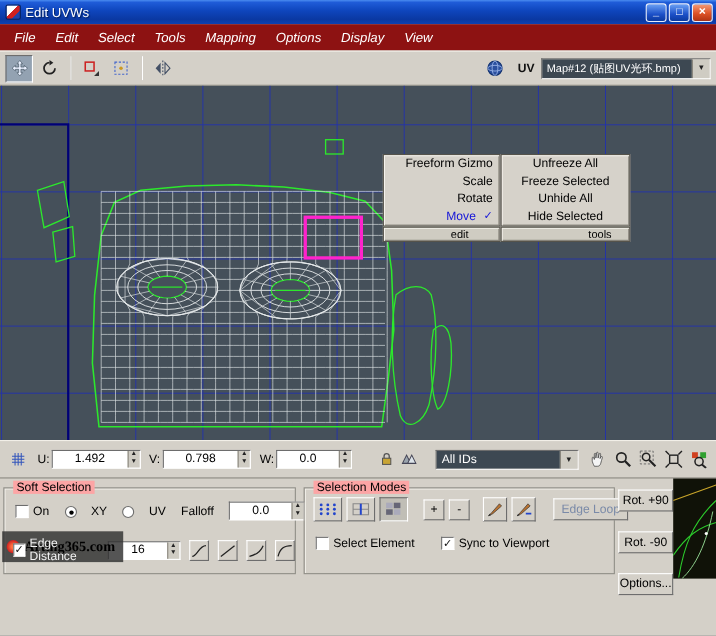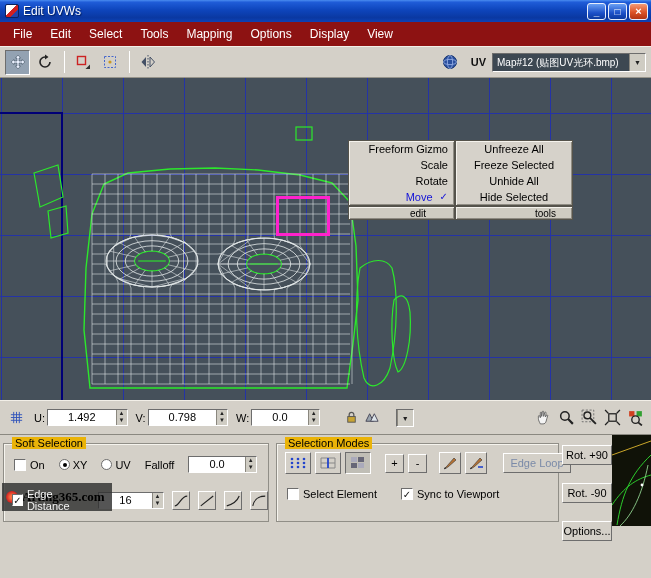--- a/index.html
+++ b/index.html
@@ -19,21 +19,21 @@
   .win-icon { width:14px; height:14px; margin:0 4px 0 2px; border-radius:2px;
     background:linear-gradient(135deg,#fff 0 45%,#d02020 45% 70%,#2244aa 70%); border:1px solid #08225e; }
   .titletext { color:#fff; font-weight:normal; font-size:12px; text-shadow:1px 1px 1px #001e5e; flex:1; }
   .winbtns { display:flex; gap:2px; }
   .wbtn { width:19px; height:17px; border-radius:3px; border:1px solid #e8eefc;
     color:#fff; font-size:10px; font-weight:bold; text-align:center; line-height:15px; cursor:default; }
   .wbtn.min, .wbtn.max { background:linear-gradient(180deg,#6aa0f4,#1c50c8 60%,#0c3aa0); }
   .wbtn.close { background:linear-gradient(180deg,#f49a76,#dd5226 55%,#b23312); font-size:11px; }
 
   
-  .menubar { height:24px; background:#8d1212; display:flex; align-items:center; padding:0 4px; }
+  .menubar { height:24px; background:#8d1212; display:flex; align-items:center; padding:0 4px;font-style:italic; }
   .menu-item { color:#fff; font-size:12px; padding:0 9px; line-height:24px; }
 
   
   .toolbar { height:32px; background:#d4d0c8; border-top:1px solid #f2efe8; border-bottom:1px solid #97948b;
     display:flex; align-items:center; padding:0 5px; }
   .tool-btn { width:25px; height:25px; display:flex; align-items:center; justify-content:center;
     border:1px solid transparent; margin-right:2px; }
   .tool-btn.pressed { border-color:#6d6d6d #ffffff #ffffff #6d6d6d; background:#93a2b2; }
   .tb-sep { width:1px; height:22px; background:#9a978e; border-right:1px solid #fff; margin:0 5px; }
   .tb-right { margin-left:auto; display:flex; align-items:center; gap:6px; }
@@ -93,29 +93,29 @@
   .spin-btns { display:flex; flex-direction:column; width:11px; background:#cfccc3; border-left:1px solid #8a877e; }
   .spin-btns span { font-size:6px; line-height:7px; text-align:center; color:#222; }
   .sb-icon { width:20px; height:20px; display:flex; align-items:center; justify-content:center; }
   .idcombo { display:flex; align-items:center; height:18px; border:1px solid; border-color:#6d6d6d #fff #fff #6d6d6d; margin-left:14px; }
   .idcombo .combo-text { width:112px; height:100%; background:#3d4852; color:#fff; line-height:16px; padding:0 5px; }
   .nav-icons { margin-left:auto; display:flex; gap:3px; }
 
   
   .bottom-panel { position:relative; height:91px; background:#d4d0c8; border-top:1px solid #8a8880; }
   .group { position:absolute; border:1px solid #908e87; box-shadow:inset 1px 1px 0 #f6f4ee; }
-  .group-label { position:absolute; top:-7px; left:8px; background:#eab308; padding:0 3px; font-size:11px; }
+  .group-label { position:absolute; top:-7px; left:8px; background:#fca5a5; padding:0 3px; font-size:11px; }
   .g-soft { left:3px; top:8px; width:266px; height:79px; }
   .g-modes { left:276px; top:8px; width:283px; height:79px; }
   .row { position:absolute; display:flex; align-items:center; }
 
   .cb { display:inline-flex; align-items:center; gap:4px; }
   .cb-box { width:12px; height:12px; background:#fff; border:1px solid; border-color:#6d6d6d #fff #fff #6d6d6d;
     font-size:10px; line-height:11px; text-align:center; color:#111; }
-  .radio { display:inline-flex; align-items:flex-start; gap:3px; }
+  .radio { display:inline-flex; align-items:flex-end; gap:13px; }
   .radio-circle { width:11px; height:11px; border-radius:50%; background:#fff; border:1px solid #6d6d6d; position:relative; }
   .radio-circle.sel::after { content:""; position:absolute; left:3px; top:3px; width:4px; height:4px; border-radius:50%; background:#000; }
 
   .mini-btn { background:#d4d0c8; border:1px solid; border-color:#fff #6d6d6d #6d6d6d #fff;
     display:flex; align-items:center; justify-content:center; }
   .mini-btn.pressed { border-color:#6d6d6d #fff #fff #6d6d6d; background:#c0beb6; }
   .txt-btn { background:#d4d0c8; border:1px solid; border-color:#fff #6d6d6d #6d6d6d #fff;
     text-align:center; font-size:11px; }
   .edge-loop { width:68px; height:20px; line-height:18px; color:#7a8aa8; }
   .rbtns { position:absolute; left:562px; top:10px; width:50px; display:flex; flex-direction:column; gap:18px; }
@@ -370,20 +370,21 @@
         </svg>
     </span>
     <span class="sb-icon">
       <svg width="15" height="15" viewBox="0 0 16 16">
           <path d="M2 12 L6 4 L10 12 Z" fill="#9aa4ae" stroke="#445"></path>
           <path d="M7 12 L11 4 L15 12 Z" fill="#dde4ea" stroke="#445"></path>
         </svg>
     </span>
 
     <span class="idcombo">
+      <span class="combo-text">All IDs</span>
       <span class="combo-arrow-btn">▼</span>
     </span>
 
     <span class="nav-icons">
       <span class="sb-icon">
         <svg width="17" height="17" viewBox="0 0 16 16">
             <path d="M5 14 C4 12 3.2 10.5 3.2 9 L3.2 6.8 C3.2 6 4.4 6 4.6 6.8 L5 8.2 L5 3.6 C5 2.7 6.3 2.7 6.3 3.6 L6.3 7 L6.9 2.6 C7 1.7 8.2 1.8 8.2 2.7 L8.2 7 L9.2 3.4 C9.4 2.6 10.5 2.8 10.4 3.7 L9.9 7.4 L10.8 5.9 C11.2 5.2 12.2 5.7 11.9 6.5 C11.3 8.3 10.9 10 10.5 11.4 C10 13.2 9 14 7.6 14 Z" fill="#f4f4f4" stroke="#333" stroke-width="0.6"></path>
           </svg>
       </span>
       <span class="sb-icon">

